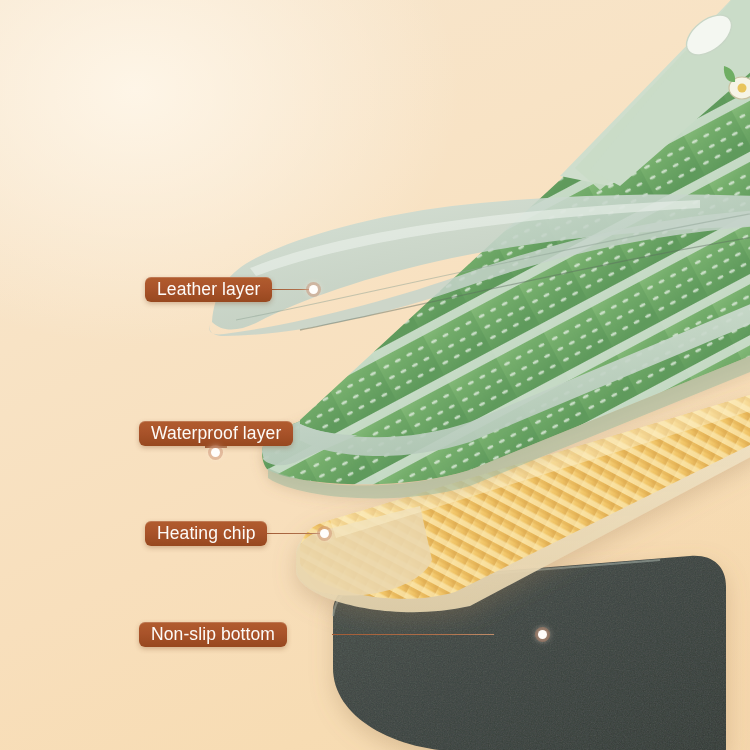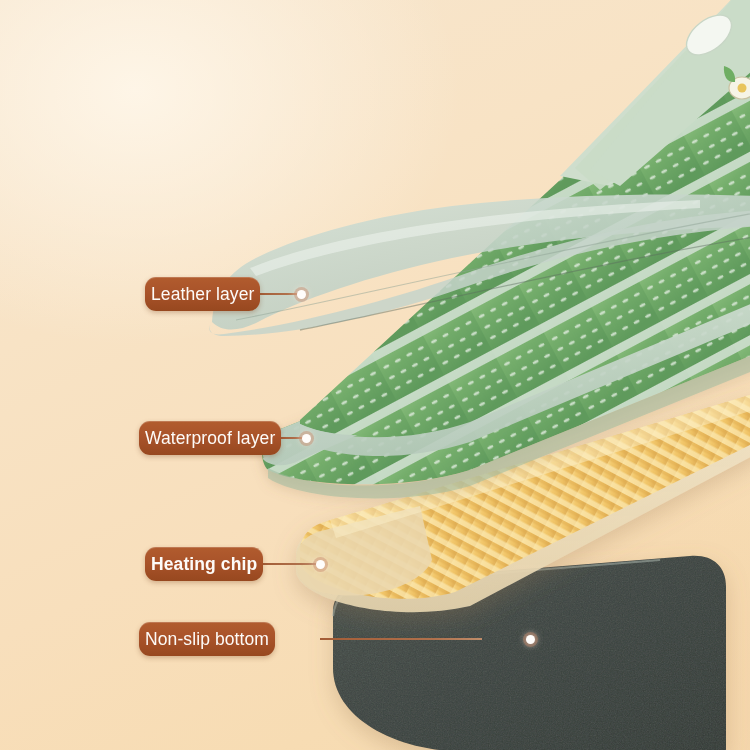--- a/index.html
+++ b/index.html
@@ -42,25 +42,25 @@
   #product {
     position: absolute;
     inset: 0;
     pointer-events: none;
   }
 
   
   .callout { position: absolute; display: flex; align-items: center; }
   .badge {
     position: relative;
-    height: 34px;
+    height: 25px;
     display: flex;
     align-items: center;
-    padding: 0 6px;
-    border-radius: 11px;
+    padding: 0 12px;
+    border-radius: 6px;
     background: linear-gradient(180deg, #b15c2e 0%, #a9532a 45%, #97481f 100%);
     box-shadow: 0 2px 5px rgba(120,62,28,0.30), inset 0 1px 0 rgba(255,255,255,0.18);
     color: #fdfbf8;
     font-size: 17.5px;
     white-space: nowrap;
     letter-spacing: 0.1px;
     z-index: 3;
   }
   .leader {
     height: 1.5px;
@@ -297,27 +297,27 @@
     </g>
   </svg>
 
 
   <div class="callout" style="left:145px; top:277px;">
     <div class="badge">Leather layer</div>
     <div class="leader" style="width:38px;"></div>
     <div class="dot"></div>
   </div>
 
-  <div class="callout" style="left:139px; top:421px;">
+  <div class="callout" style="left:139px; top:421px;flex-direction:column;">
     <div class="badge">Waterproof layer</div>
     <div class="leader" style="width:22px;"></div>
     <div class="dot"></div>
   </div>
 
-  <div class="callout" style="left:145px; top:547px;font-weight:bold;">
+  <div class="callout" style="left:145px; top:521px;">
     <div class="badge">Heating chip</div>
     <div class="leader" style="width:54px;"></div>
     <div class="dot"></div>
   </div>
 
   <div class="callout" style="left:139px; top:622px;gap:45px;">
     <div class="badge">Non-slip bottom</div>
     <div class="leader" style="width:162px;"></div>
     <div class="dot"></div>
   </div>

